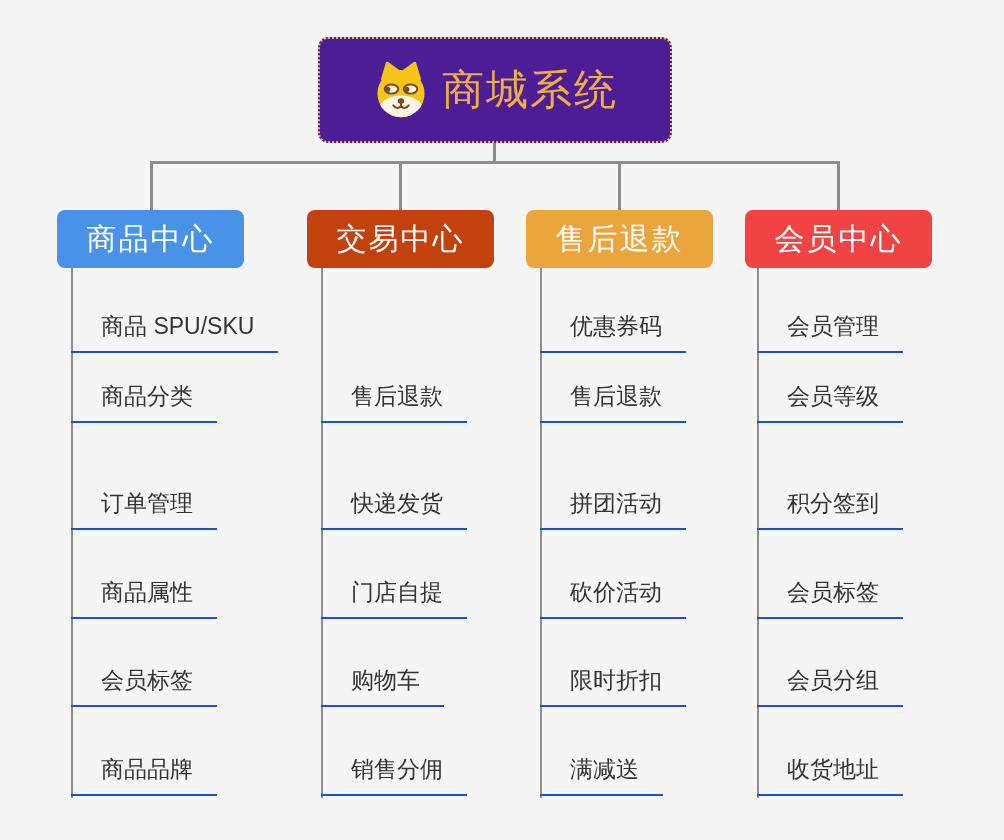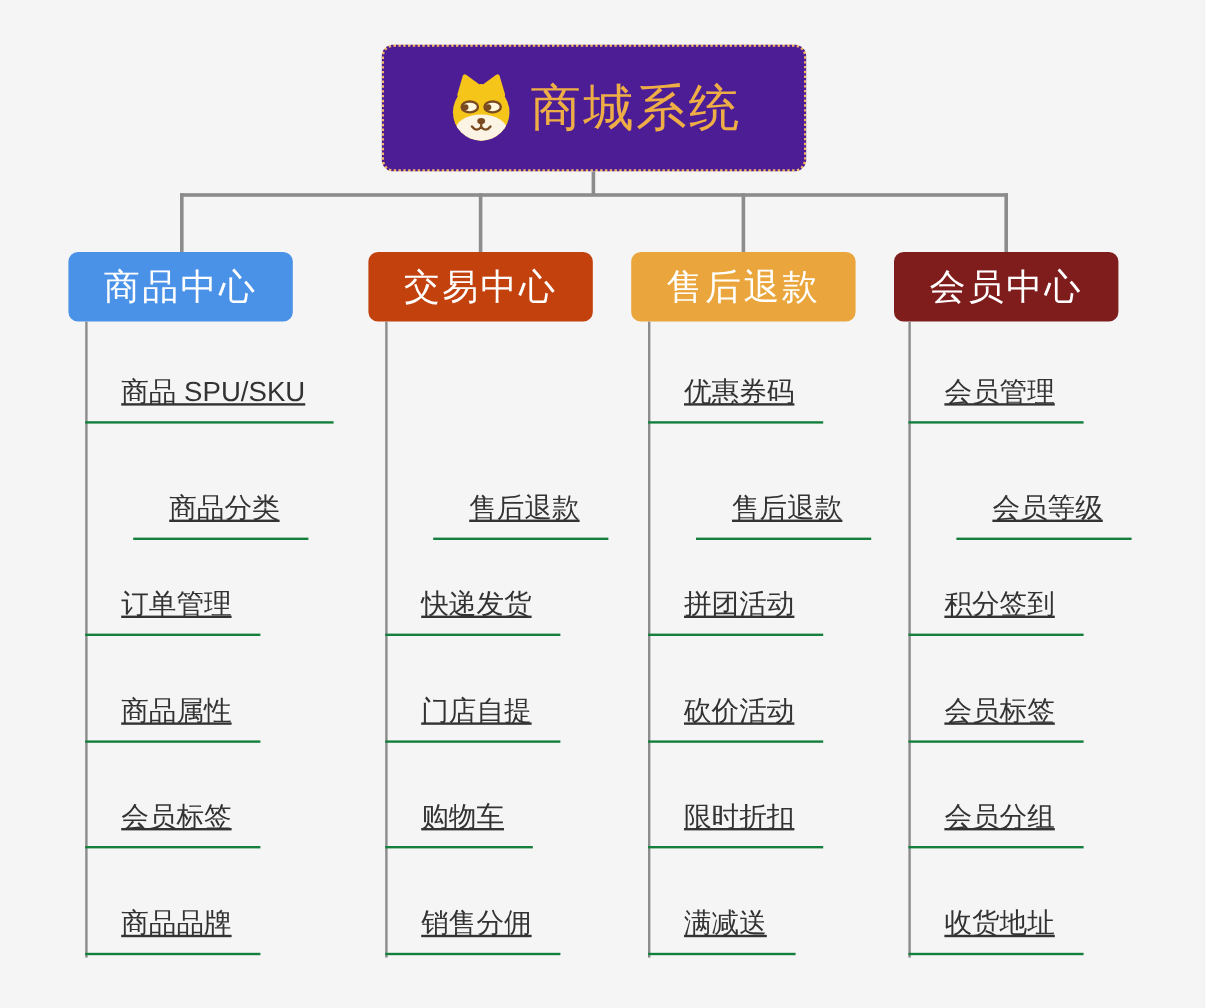--- a/index.html
+++ b/index.html
@@ -82,26 +82,25 @@
   }
   .leaf{
     position:absolute;
     left:0;
     width:fit-content;
     white-space:nowrap;
     font-size:23px;
     line-height:30px;
     color:#333333;
     padding:0 24px 10px 30px;
-    border-bottom:2px solid #15803d;
+    border-bottom:2px solid #1d4ed8;
     cursor:pointer;
-    text-decoration:underline;
   }
   .leaf-0{ top:311px; }
-  .leaf-1{ top:408px;margin-left:40px; }
+  .leaf-1{ top:381px; }
   .leaf-2{ top:488px; }
   .leaf-3{ top:577px; }
   .leaf-4{ top:665px; }
   .leaf-5{ top:754px; }
 </style>
 </head>
 <body>
 
 <div class="canvas">
 
@@ -135,21 +134,21 @@
   <div class="tline root-stem"></div>
   <div class="tline h-line"></div>
   <div class="tline stem stem-0"></div>
   <div class="tline stem stem-1"></div>
   <div class="tline stem stem-2"></div>
   <div class="tline stem stem-3"></div>
 
   <div class="branch-box branch-box-0" style="background-color: rgb(74, 145, 232);">商品中心</div>
   <div class="branch-box branch-box-1" style="background-color: #c2410c;">交易中心</div>
   <div class="branch-box branch-box-2" style="background-color: rgb(234, 166, 60);">售后退款</div>
-  <div class="branch-box branch-box-3" style="background-color: #7f1d1d;">会员中心</div>
+  <div class="branch-box branch-box-3" style="background-color: #ef4444;">会员中心</div>
 
   <div class="column column-0">
     <div class="vline"></div>
     <div class="leaf leaf-0">商品 SPU/SKU</div>
     <div class="leaf leaf-1">商品分类</div>
     <div class="leaf leaf-2">订单管理</div>
     <div class="leaf leaf-3">商品属性</div>
     <div class="leaf leaf-4">会员标签</div>
     <div class="leaf leaf-5">商品品牌</div>
   </div>

